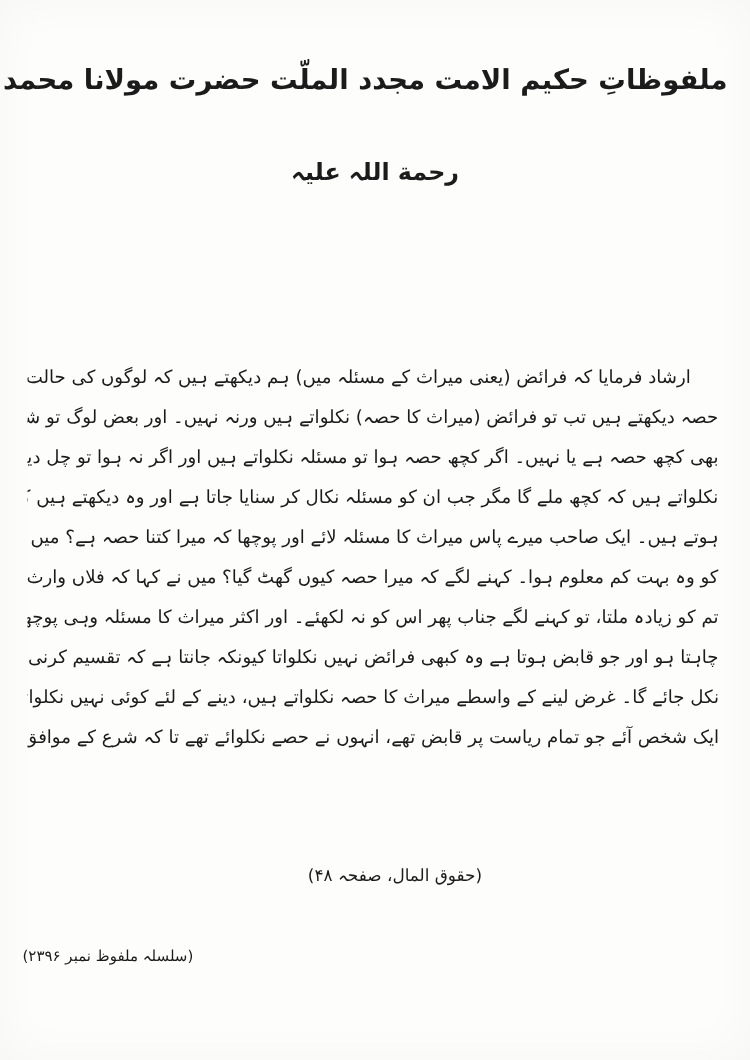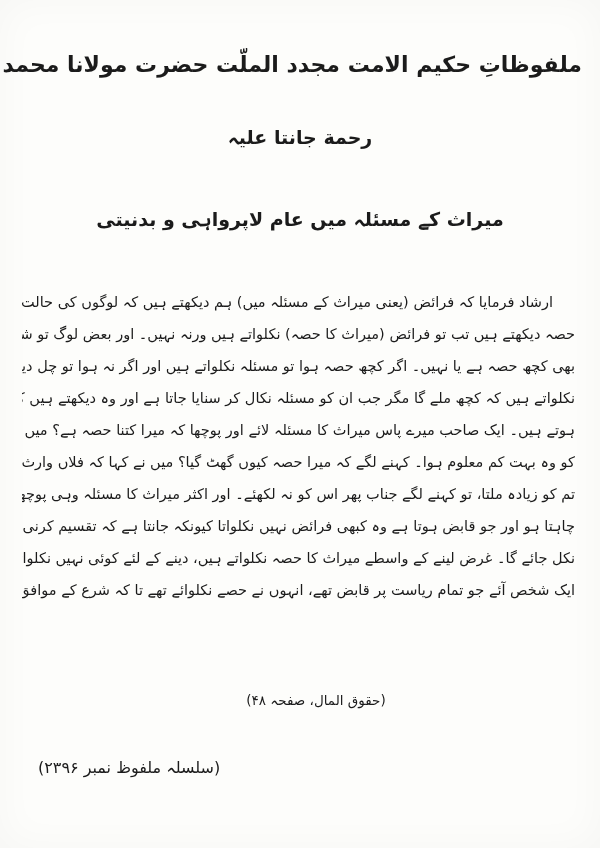--- a/index.html
+++ b/index.html
@@ -74,35 +74,34 @@
     top: 692px;
     right: 0;
     left: 0;
     text-align: center;
     font-size: 13.5px;
     padding-left: 32px;
   }
   .series-note {
     position: absolute;
     top: 758px;
-    left: 38px;
-    font-size: 16px;
+    left: 18px;
+    font-size: 12px;
     direction: rtl;
   }
 </style>
 </head>
 <body>
 
 <div class="page">
 
   <div class="header-title">ملفوظاتِ حکیم الامت مجدد الملّت حضرت مولانا محمد اشرف علی تھانوی</div>
 
-  <div class="honorific">رحمة جانتا علیہ</div>
+  <div class="honorific">رحمة اللہ علیہ</div>
 
-  <div class="section-title">میراث کے مسئلہ میں عام لاپرواہی و بدنیتی</div>
 
   <div class="body-text">
     <div class="body-line first-line">ارشاد فرمایا کہ فرائض (یعنی میراث کے مسئلہ میں) ہم دیکھتے ہیں کہ لوگوں کی حالت یہ ہے کہ اگر اپنے آپ کو ملتا ہوا</div>
     <div class="body-line">حصہ دیکھتے ہیں تب تو فرائض (میراث کا حصہ) نکلواتے ہیں ورنہ نہیں۔ اور بعض لوگ تو شروع ہی میں پوچھ لیتے ہیں کہ ہمارا</div>
     <div class="body-line">بھی کچھ حصہ ہے یا نہیں۔ اگر کچھ حصہ ہوا تو مسئلہ نکلواتے ہیں اور اگر نہ ہوا تو چل دیتے ہیں۔ اور بعض لوگ اس امید پر مسئلہ</div>
     <div class="body-line">نکلواتے ہیں کہ کچھ ملے گا مگر جب ان کو مسئلہ نکال کر سنایا جاتا ہے اور وہ دیکھتے ہیں کہ ہمارا اس میں کچھ نہیں ہے تو بہت بددل</div>
     <div class="body-line">ہوتے ہیں۔ ایک صاحب میرے پاس میراث کا مسئلہ لائے اور پوچھا کہ میرا کتنا حصہ ہے؟ میں نے بتلا دیا کہ اتنا ہے۔ ان</div>
     <div class="body-line">کو وہ بہت کم معلوم ہوا۔ کہنے لگے کہ میرا حصہ کیوں گھٹ گیا؟ میں نے کہا کہ فلاں وارث کی وجہ سے کم ہو گیا اور اگر وہ نہ ہوتا تو</div>
     <div class="body-line">تم کو زیادہ ملتا، تو کہنے لگے جناب پھر اس کو نہ لکھئے۔ اور اکثر میراث کا مسئلہ وہی پوچھتا ہے جس کے قبضہ میں کچھ نہ ہو اور قبضہ</div>
     <div class="body-line">چاہتا ہو اور جو قابض ہوتا ہے وہ کبھی فرائض نہیں نکلواتا کیونکہ جانتا ہے کہ تقسیم کرنی پڑے گی اور میرے قبضہ سے مال و دولت</div>

